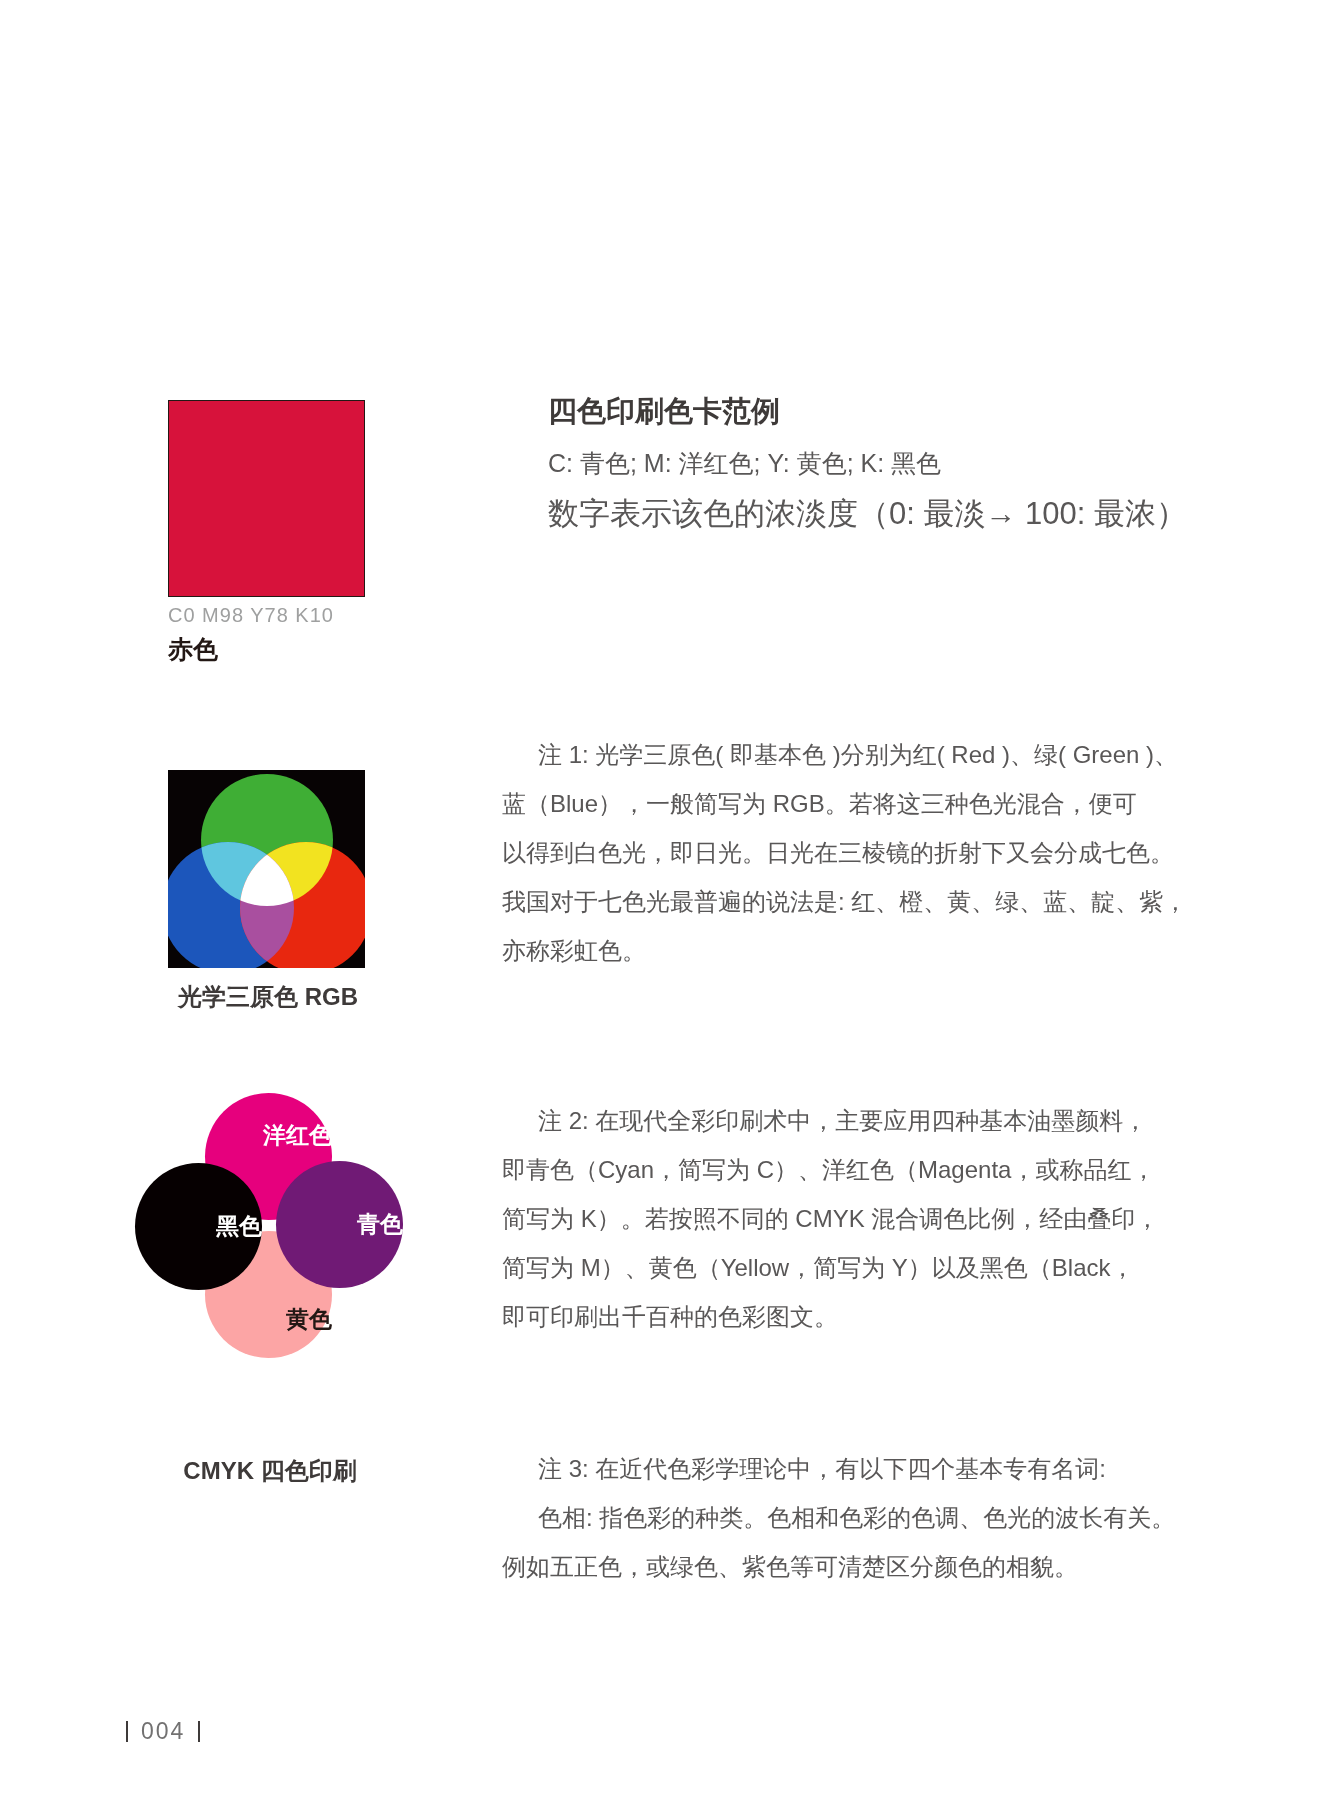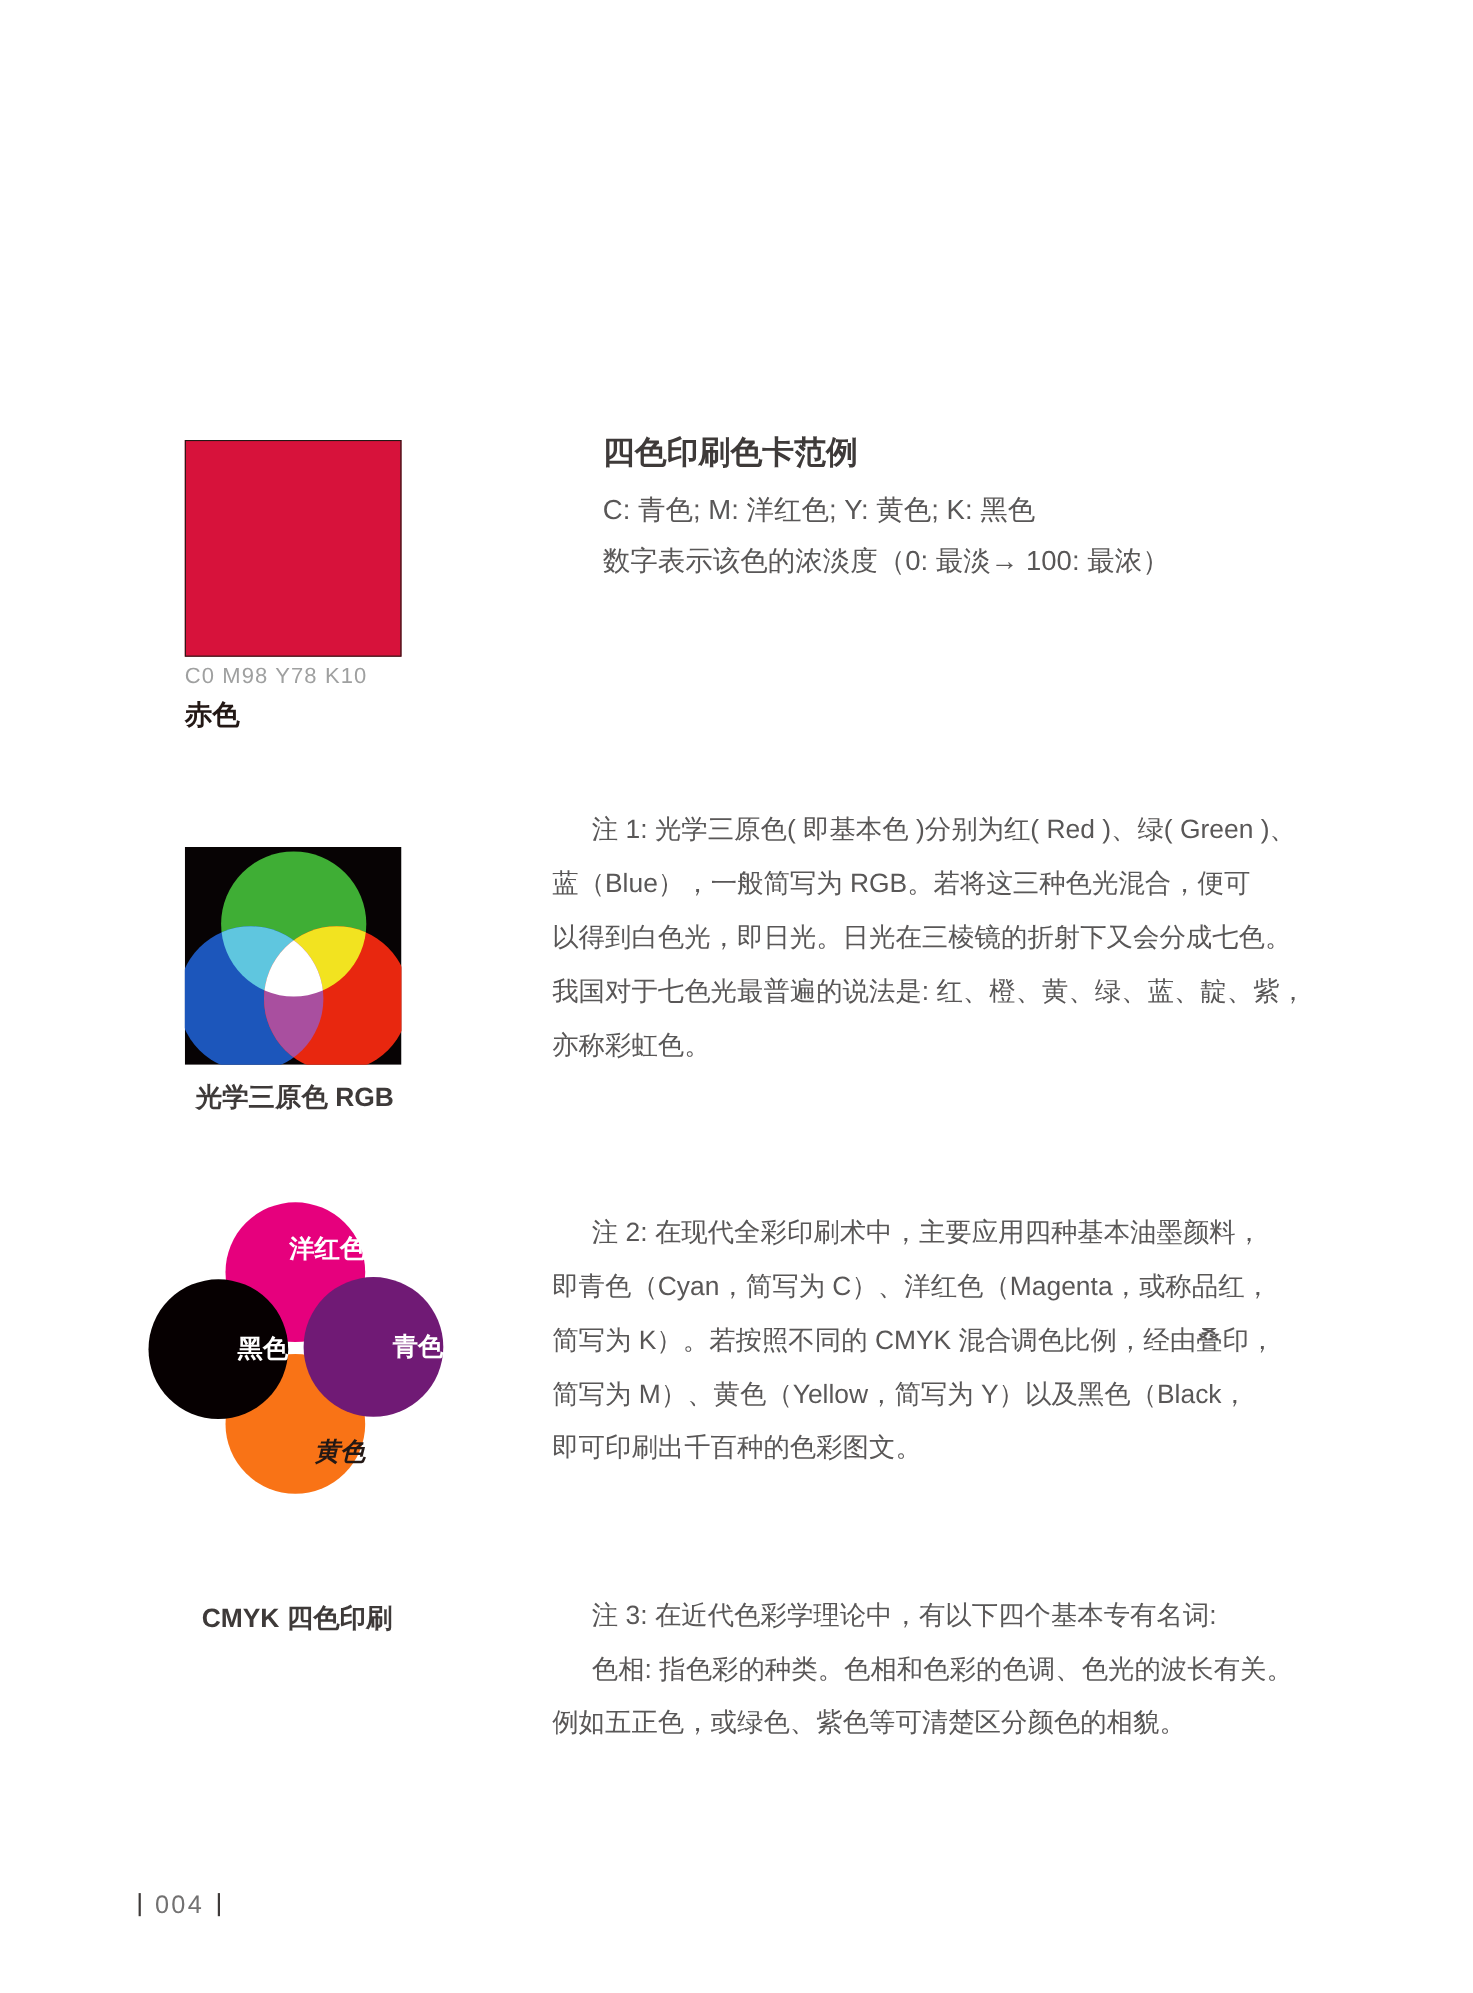--- a/index.html
+++ b/index.html
@@ -9,21 +9,21 @@
   }
   .abs{position:absolute;}
 
   
   .swatch{left:168px;top:400px;width:197px;height:197px;border:1px solid #231815;box-sizing:border-box;}
   .swatch-cmyk{left:168px;top:604px;font-size:20px;letter-spacing:1px;color:#9FA0A0;white-space:nowrap;}
   .swatch-name{left:168px;top:633px;font-size:25px;font-weight:bold;color:#231815;white-space:nowrap;}
 
   .sec-title{left:548px;top:392px;font-size:29px;font-weight:bold;color:#3E3A39;white-space:nowrap;margin:0;text-align:right;}
   .sec-sub1{left:548px;top:447px;font-size:25px;color:#595757;white-space:nowrap;}
-  .sec-sub2{left:548px;top:493px;font-size:25px;color:#595757;white-space:nowrap;}
+  .sec-sub2{left:548px;top:493px;font-size:31px;color:#595757;white-space:nowrap;}
 
   
   .rgb-box{left:168px;top:770px;width:197px;height:198px;}
   .rgb-box svg{display:block;width:197px;height:198px;}
   .rgb-caption{left:148px;top:981px;width:240px;text-align:center;font-size:24px;font-weight:bold;color:#3E3A39;white-space:nowrap;}
 
   
   .note{left:502px;width:720px;}
   .note .line{height:49px;line-height:49px;font-size:24px;color:#595757;white-space:nowrap;}
   .note .indent{padding-left:36px;}
@@ -91,21 +91,21 @@
     <div class="line">蓝（Blue），一般简写为 RGB。若将这三种色光混合，便可</div>
     <div class="line">以得到白色光，即日光。日光在三棱镜的折射下又会分成七色。</div>
     <div class="line">我国对于七色光最普遍的说法是: 红、橙、黄、绿、蓝、靛、紫，</div>
     <div class="line">亦称彩虹色。</div>
   </div>
 
   <div class="abs cmyk-box">
     <div class="cmyk-circle c-magenta" style="background: rgb(230, 0, 125);">
       <span style="color: rgb(255, 255, 255);">洋红色</span>
     </div>
-    <div class="cmyk-circle c-yellow" style="background: #f97316; font-style: italic;">
+    <div class="cmyk-circle c-yellow" style="background: #fca5a5;">
       <span style="color: rgb(35, 24, 21);">黄色</span>
     </div>
     <div class="cmyk-circle c-black" style="background: rgb(6, 0, 1);">
       <span style="color: rgb(255, 255, 255);">黑色</span>
     </div>
     <div class="cmyk-circle c-cyan" style="background: #701a75;">
       <span style="color: rgb(255, 255, 255);">青色</span>
     </div>
   </div>
   <div class="abs cmyk-caption">CMYK 四色印刷</div>

